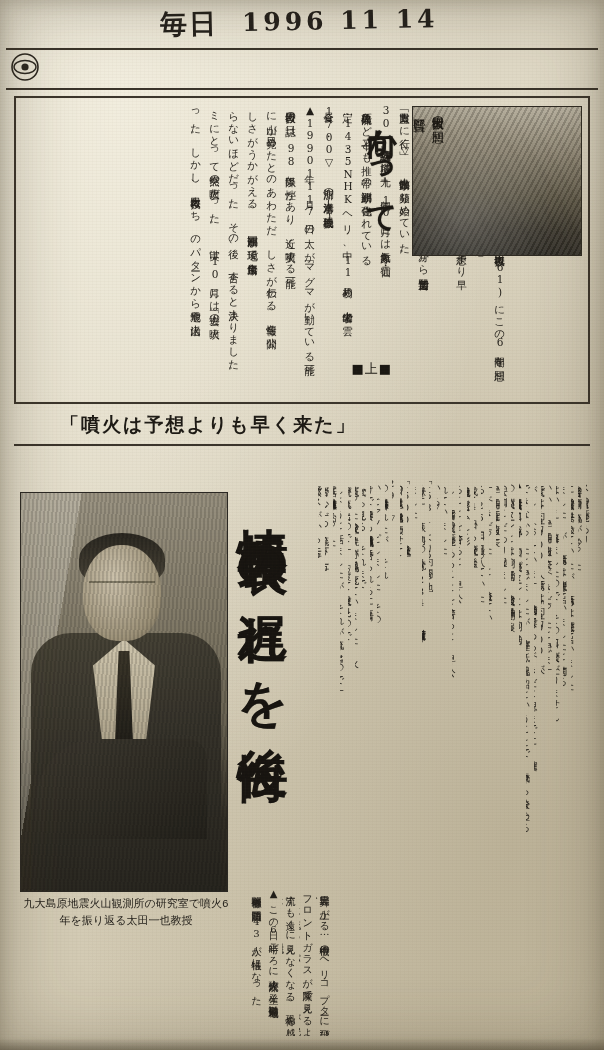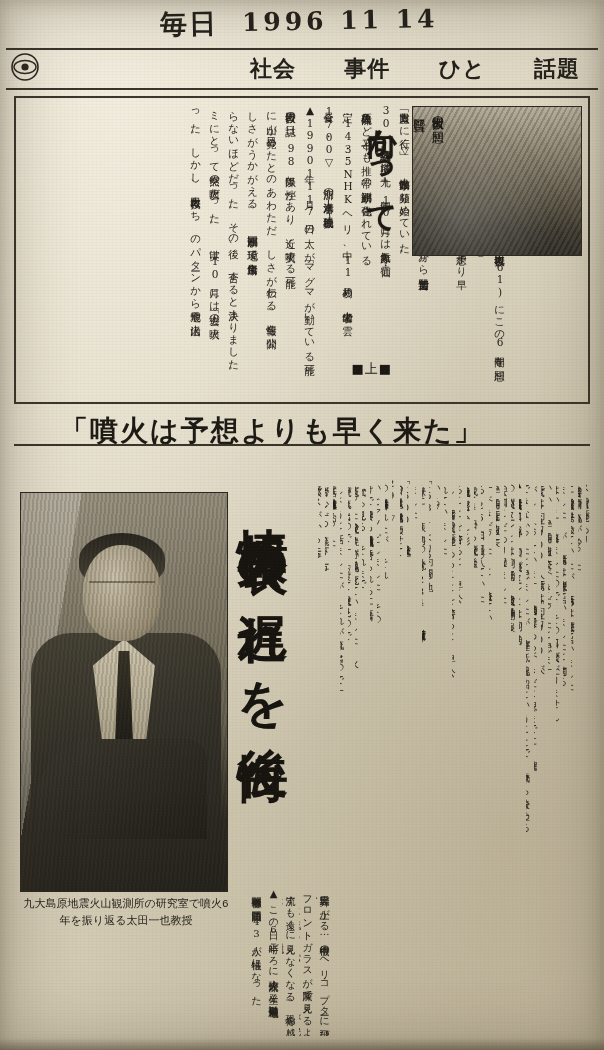--- a/index.html
+++ b/index.html
@@ -172,21 +172,21 @@
     font-family: "DejaVu Serif", "Liberation Serif", serif;
     color: #1b1813;
     letter-spacing: 1px;
   }
 
   
   #quote-head {
     position: absolute;
     left: 60px; top: 412px;
     font-family: Liberation Mono, monospace;
-    font-size: 28px;
+    font-size: 19px;
     font-weight: 700;
     color: #1d1a15;
     letter-spacing: 2px;
     white-space: nowrap;
   }
   #rule-mid { left: 14px; top: 444px; width: 576px; height: 2px; }
 
   
   #lower {
     position: absolute;
@@ -311,26 +311,20 @@
   <div class="handwrite" id="hw-date">1996 11 14</div>
 
   <div class="rule" id="rule-top"></div>
 
   <svg id="eye" viewBox="0 0 30 30">
     <circle cx="15" cy="15" r="13" fill="none" stroke="#2b2720" stroke-width="1.6"></circle>
     <ellipse cx="15" cy="15" rx="11" ry="6.5" fill="none" stroke="#2b2720" stroke-width="1.4"></ellipse>
     <circle cx="15" cy="15" r="3.6" fill="#2b2720"></circle>
   </svg>
 
-  <div id="masthead">
-    <span>社会</span>
-    <span>事件</span>
-    <span>ひと</span>
-    <span>話題</span>
-  </div>
 
   <div class="rule" id="rule-under"></div>
 
   <div id="top-block">
     <div id="top-inner">
       <div class="vcol body-col">長崎県雲仙・普賢岳の噴火から5年余を迎える。</div>
       <div class="vcol body-col">死者・行方不明者44人、被害建物数約2500棟、最大避難</div>
       <div class="vcol body-col">者数1万1000人に達した戦後最大級の火山災害は今年</div>
       <div class="vcol body-col">6月、噴火活動の終息宣言で一応の終止符を迎えた九大島原</div>
       <div class="vcol body-col">岳を見続け、幾度となく防災上の決断を迫られた太田一也教授(61)にこの6年間を回想</div>

